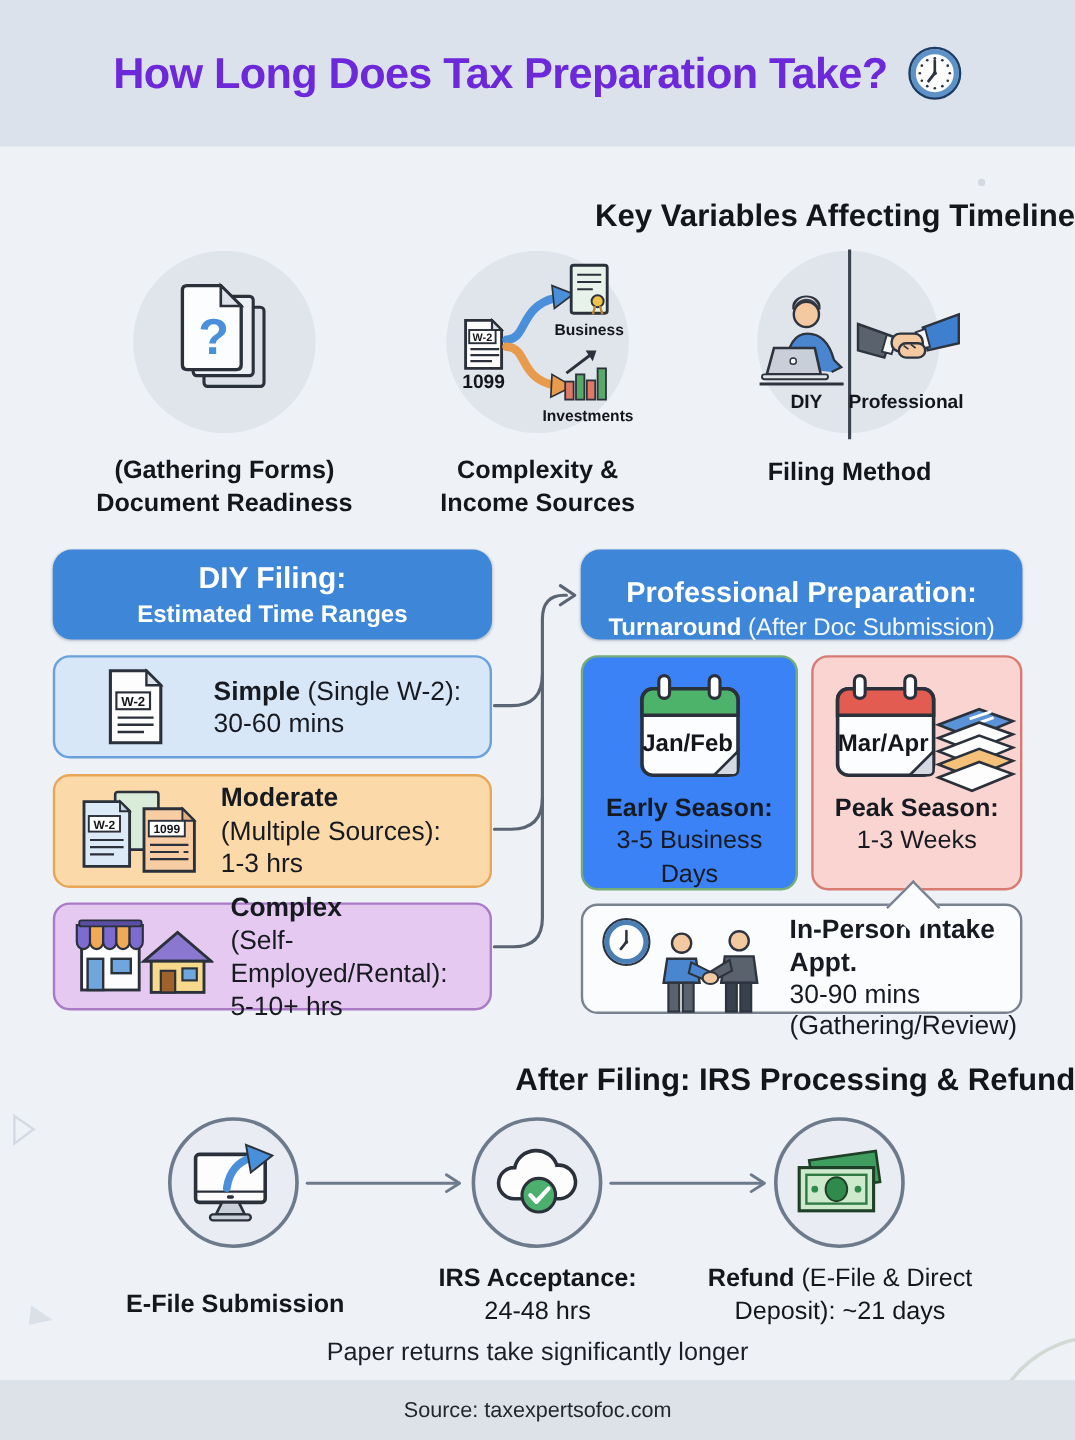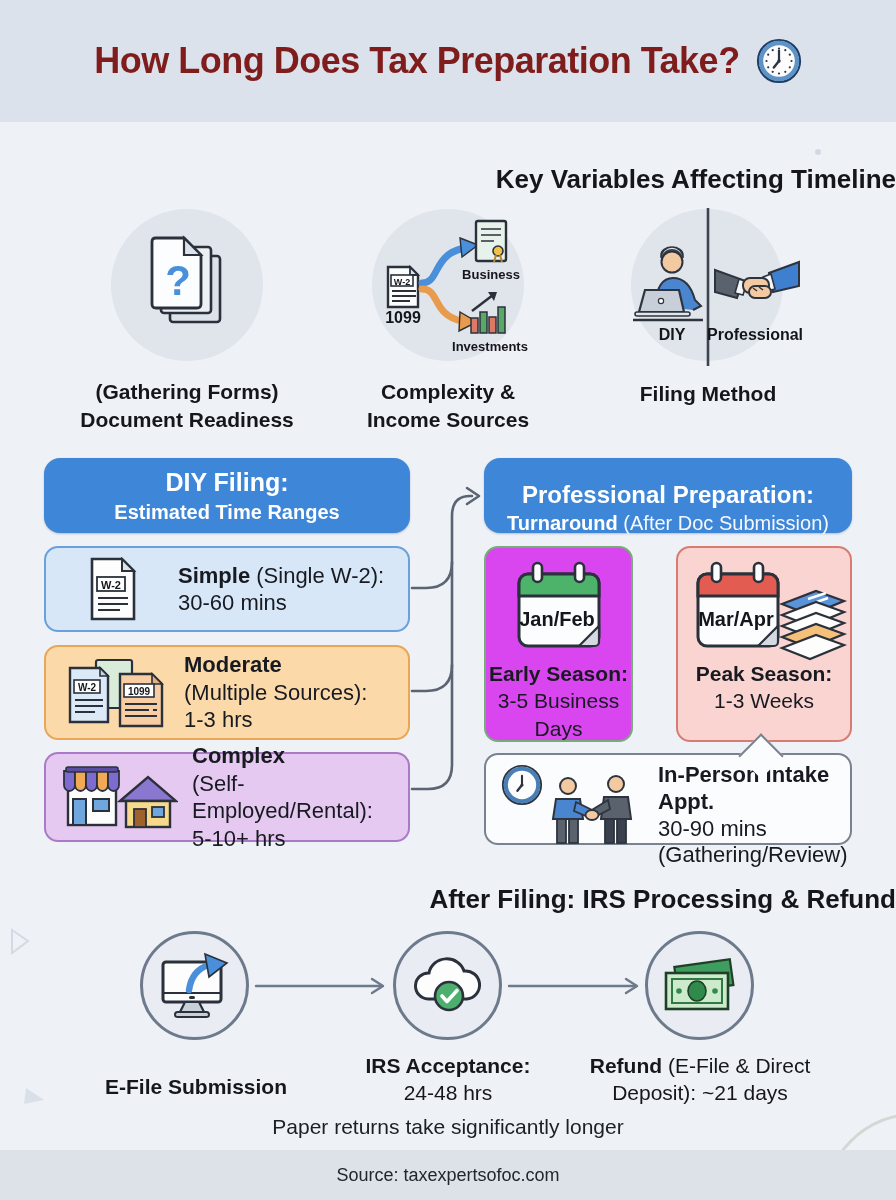--- a/index.html
+++ b/index.html
@@ -3,21 +3,21 @@
 <meta charset="utf-8">
 <style>
   html,body{margin:0;padding:0;background:#edf0f5;}
   #root{position:relative;width:896px;height:1200px;background:#eef1f6;overflow:hidden;
         font-family:"Liberation Sans",sans-serif;color:#15171c;}
   .abs{position:absolute;}
   .b{font-weight:bold;}
   .center{text-align:center;}
   .band{left:0;width:896px;background:#dce2ec;}
   .title-row{display:flex;align-items:center;justify-content:center;gap:16px;width:100%;height:100%;}
-  .title{font-size:36px;font-weight:bold;letter-spacing:-0.5px;color:#7f1d1d;}
+  .title{font-size:36px;font-weight:bold;letter-spacing:-0.5px;color:#6d28d9;}
   .h2{font-size:26px;font-weight:bold;color:#14161b;width:896px;text-align:right;}
   .kv-circle{width:152px;height:152px;border-radius:50%;background:#e0e4eb;}
   .kv-cap{font-size:21px;font-weight:bold;line-height:1.32;color:#14161b;text-align:center;}
   .blue-head{background:#3e86d8;border-radius:16px;color:#fff;display:flex;flex-direction:column;
              align-items:center;justify-content:center;line-height:1.3;box-shadow:0 1px 2px rgba(30,50,90,.25);}
   .diy-box{border-radius:14px;border:2px solid;display:flex;align-items:center;box-sizing:border-box;}
   .diy-text{font-size:22px;line-height:1.25;color:#171a20;}
   .card{border-radius:14px;border:2px solid;box-sizing:border-box;text-align:center;}
   .card-text{font-size:21px;line-height:1.3;color:#171a20;}
   .step-circle{width:109px;height:109px;border-radius:50%;background:#e9edf3;border:3px solid #6d7a8c;
@@ -248,21 +248,21 @@
           <path d="M626,979 L637,986 L626,993"></path>
       </g>
     </g>
   </svg>
 
   <div class="abs blue-head" style="left:484px;top:458px;width:368px;height:75px;z-index:1;">
     <div class="b" style="font-size:24px;margin-top:24px;">Professional Preparation:</div>
     <div style="font-size:20px;"><span class="b">Turnaround</span><span style="opacity:.95;"> (After Doc Submission)</span></div>
   </div>
 
-  <div class="abs card" style="left:484px;top:546px;width:149px;height:196px;background:#d946ef;border-color:#75ac7a;z-index:1;">
+  <div class="abs card" style="left:484px;top:546px;width:181px;height:196px;background:#3b82f6;border-color:#75ac7a;z-index:1;">
     <div style="margin:10px auto 0;width:96px;">
       <svg width="96" height="96" viewBox="0 0 96 96">
         <rect x="8" y="16" width="80" height="72" rx="9" fill="#fcfdfe" stroke="#2b313b" stroke-width="3"></rect>
         <path d="M8,25 a9,9 0 0 1 9,-9 h62 a9,9 0 0 1 9,9 v13 h-80 z" fill="#4db36b" stroke="#2b313b" stroke-width="3"></path>
         <rect x="22" y="5" width="9" height="19" rx="4.5" fill="#fcfdfe" stroke="#2b313b" stroke-width="2.6"></rect>
         <rect x="64" y="5" width="9" height="19" rx="4.5" fill="#fcfdfe" stroke="#2b313b" stroke-width="2.6"></rect>
         <text x="46" y="68" text-anchor="middle" font-size="20" class="mini-label">Jan/Feb</text>
         <path d="M68,88 L88,68 V84 a4,4 0 0 1 -4,4 z" fill="#d5dae2" stroke="#2b313b" stroke-width="2.2"></path>
       </svg>
     </div>

